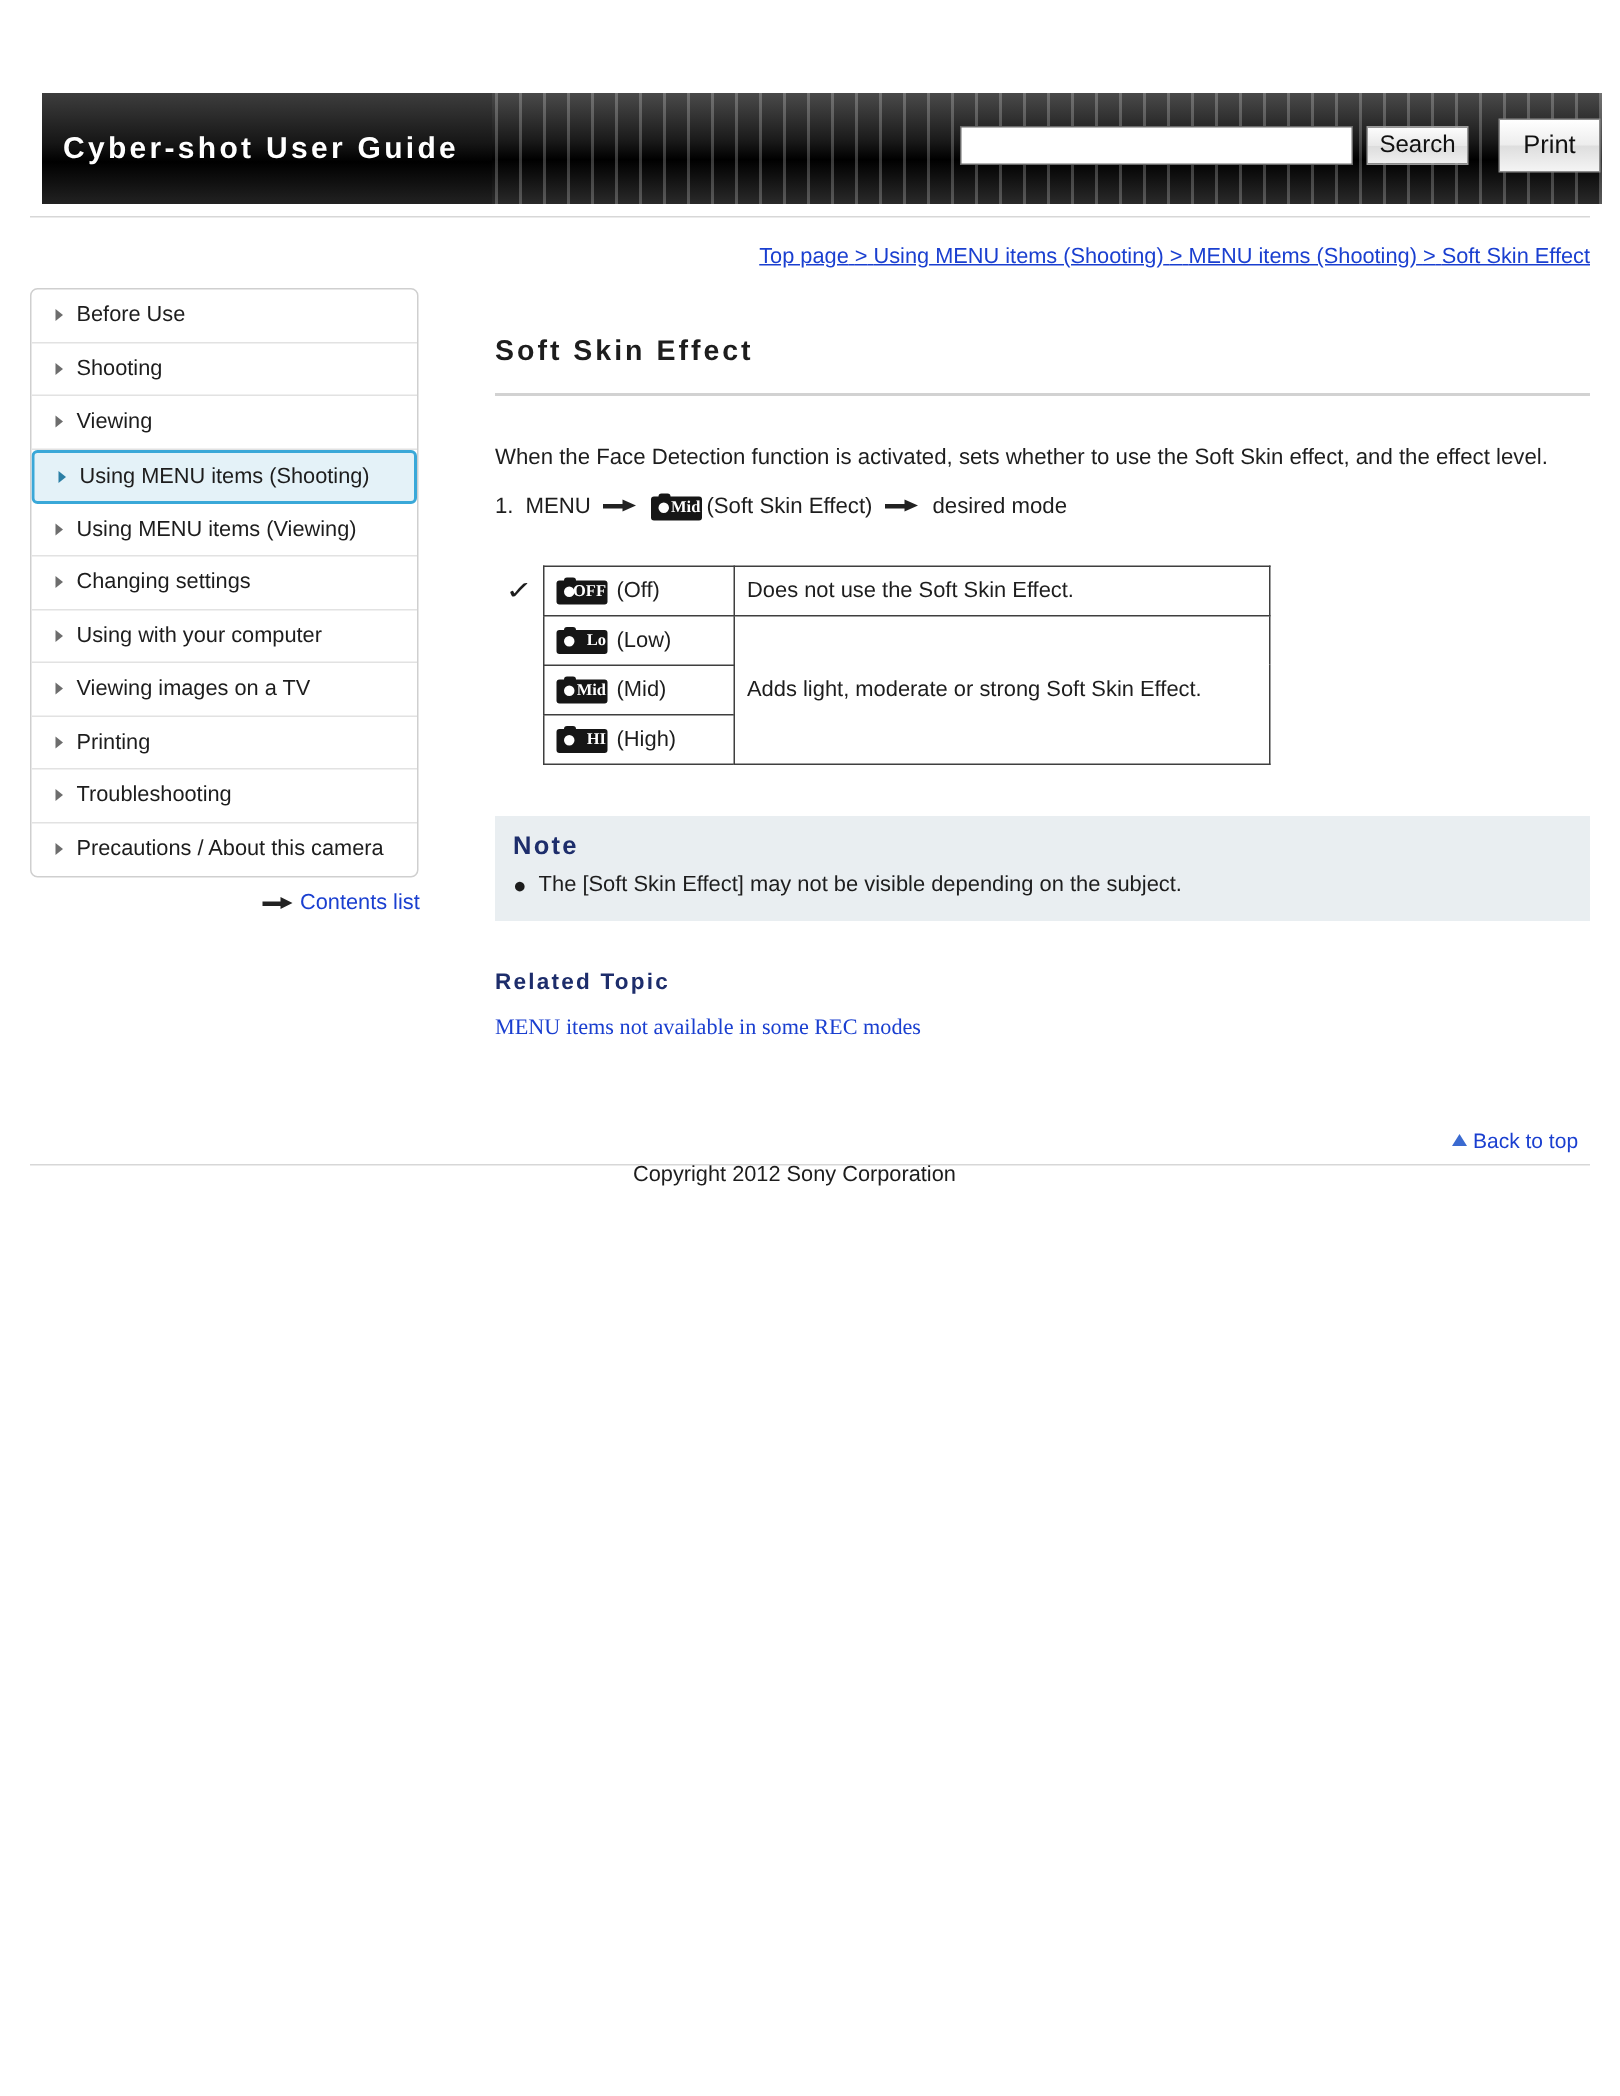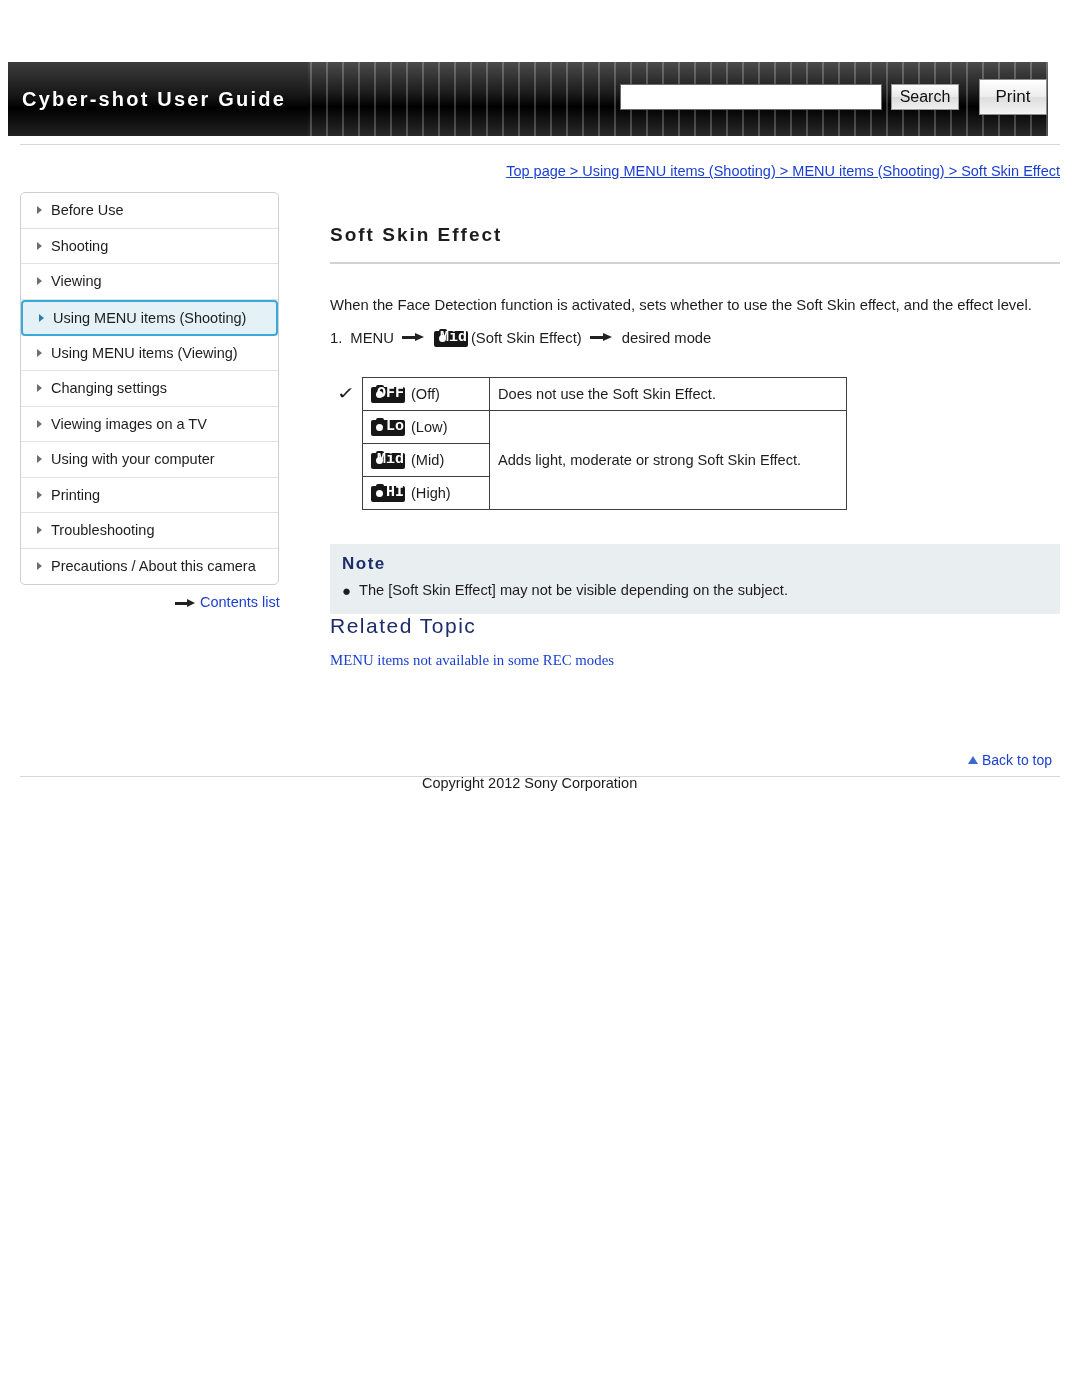--- a/index.html
+++ b/index.html
@@ -12,21 +12,21 @@
     height: 1397px;
     font-family: "Liberation Sans", sans-serif;
     color: #231f20;
     position: relative;
     overflow: hidden;
   }
 
   
   .header {
     position: absolute;
-    left: 8px;
+    left: 28px;
     top: 62px;
     width: 1040px;
     height: 74px;
     background: #000000;
     background-image:
       repeating-linear-gradient(to right,
         rgba(255,255,255,0.0) 0px,
         rgba(255,255,255,0.0) 14px,
         rgba(255,255,255,0.22) 14px,
         rgba(255,255,255,0.22) 16px),
@@ -296,23 +296,23 @@
     position: absolute;
     left: 5px; top: 0px;
     width: 8px; height: 4px;
     background: #161616;
     border-radius: 2px 2px 0 0;
   }
   .cam-icon .lbl {
     position: absolute;
     right: 1px; top: 3px;
     color: #ffffff;
-    font-size: 15px;
+    font-size: 11px;
     font-weight: bold;
-    font-family: Liberation Mono, monospace;
+    font-family: Liberation Serif, serif;
     line-height: 12px;
   }
 
   
   .opt-table {
     margin-top: 30px;
     width: 461px;
     border-collapse: collapse;
     table-layout: fixed;
   }
@@ -358,22 +358,23 @@
   }
   .note-bullet {
     color: #1d1d1d;
     font-size: 15px;
     margin-right: 8px;
     line-height: 1.2;
   }
 
   
   .related-title {
-    font-size: 21px;
-    font-weight: normal;
+    margin-top: 32px;
+    font-size: 15px;
+    font-weight: bold;
     letter-spacing: 1.5px;
     color: #1d2d6b;
   }
   .related-link {
     margin-top: 14px;
     font-size: 14.8px;
     color: #1a3fd0;
     cursor: pointer;
     font-family: Liberation Serif, serif;
   }
@@ -457,25 +458,25 @@
   <div class="nav-item">
     <span class="arrow"></span>
     <span>Using MENU items (Viewing)</span>
   </div>
   <div class="nav-item">
     <span class="arrow"></span>
     <span>Changing settings</span>
   </div>
   <div class="nav-item">
     <span class="arrow"></span>
+    <span>Using with your computer</span>
+  </div>
+  <div class="nav-item">
+    <span class="arrow"></span>
     <span>Viewing images on a TV</span>
-  </div>
-  <div class="nav-item">
-    <span class="arrow"></span>
-    <span>Using with your computer</span>
   </div>
   <div class="nav-item">
     <span class="arrow"></span>
     <span>Printing</span>
   </div>
   <div class="nav-item">
     <span class="arrow"></span>
     <span>Troubleshooting</span>
   </div>
   <div class="nav-item">

